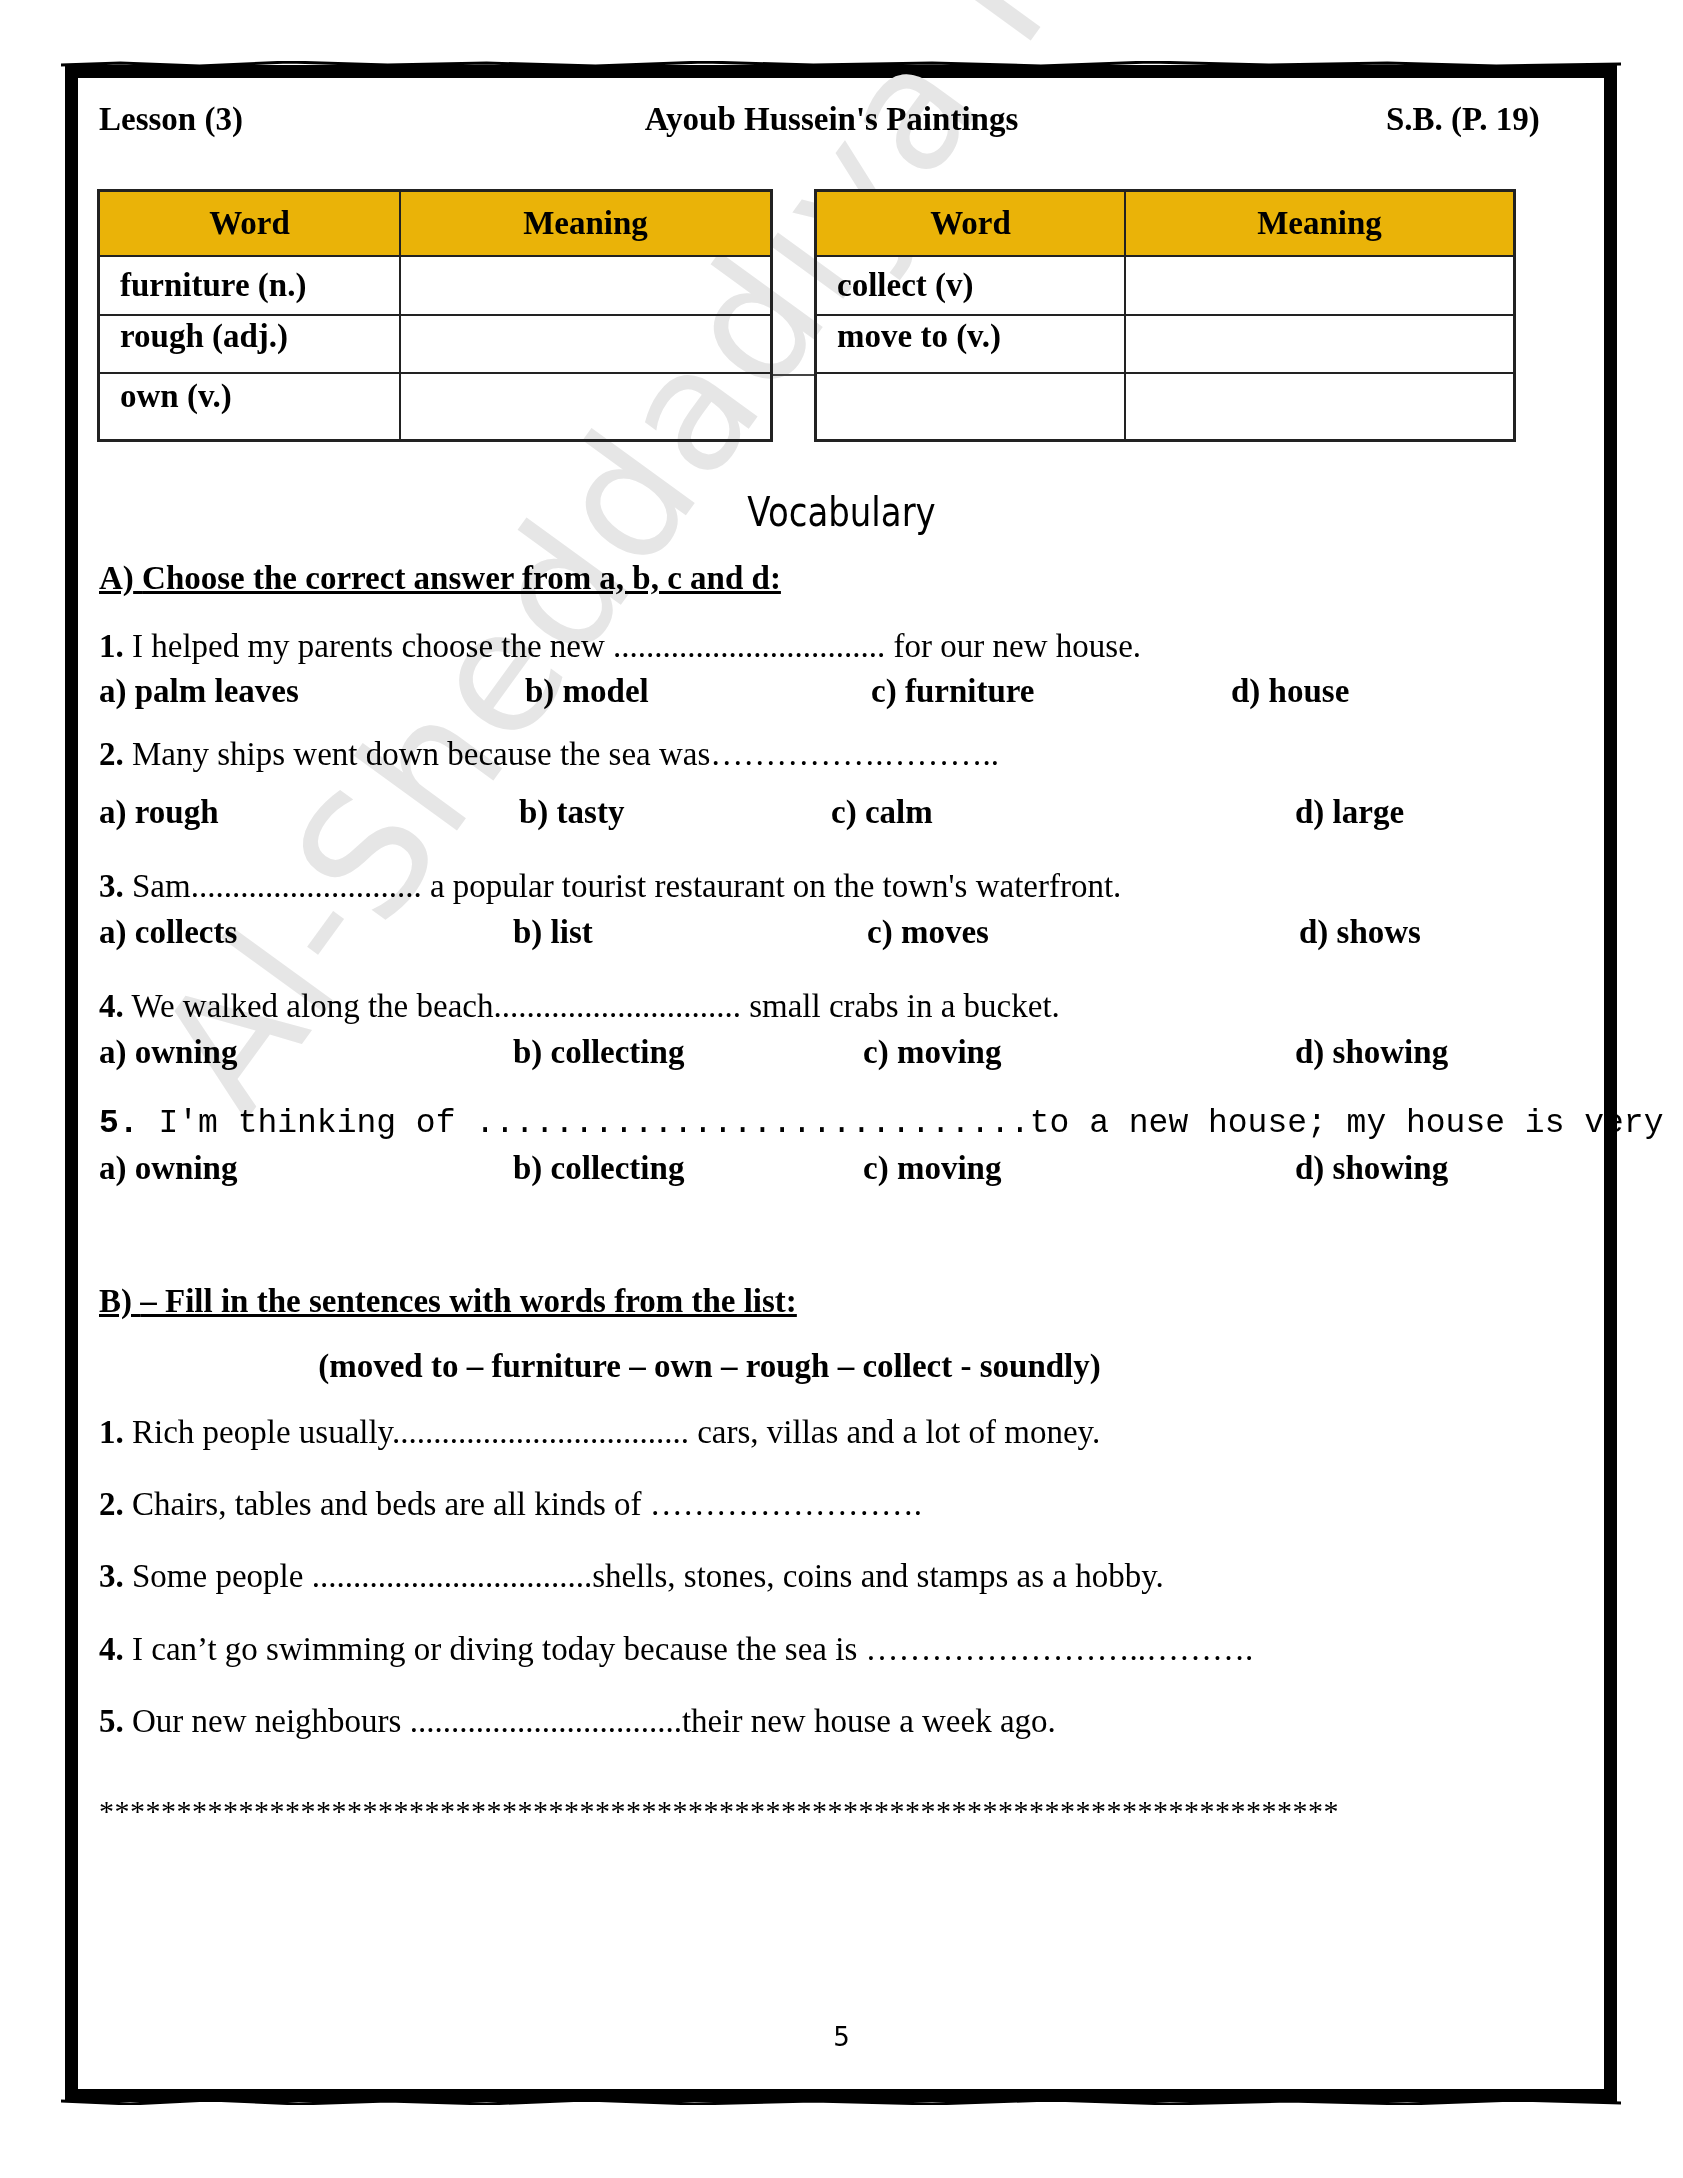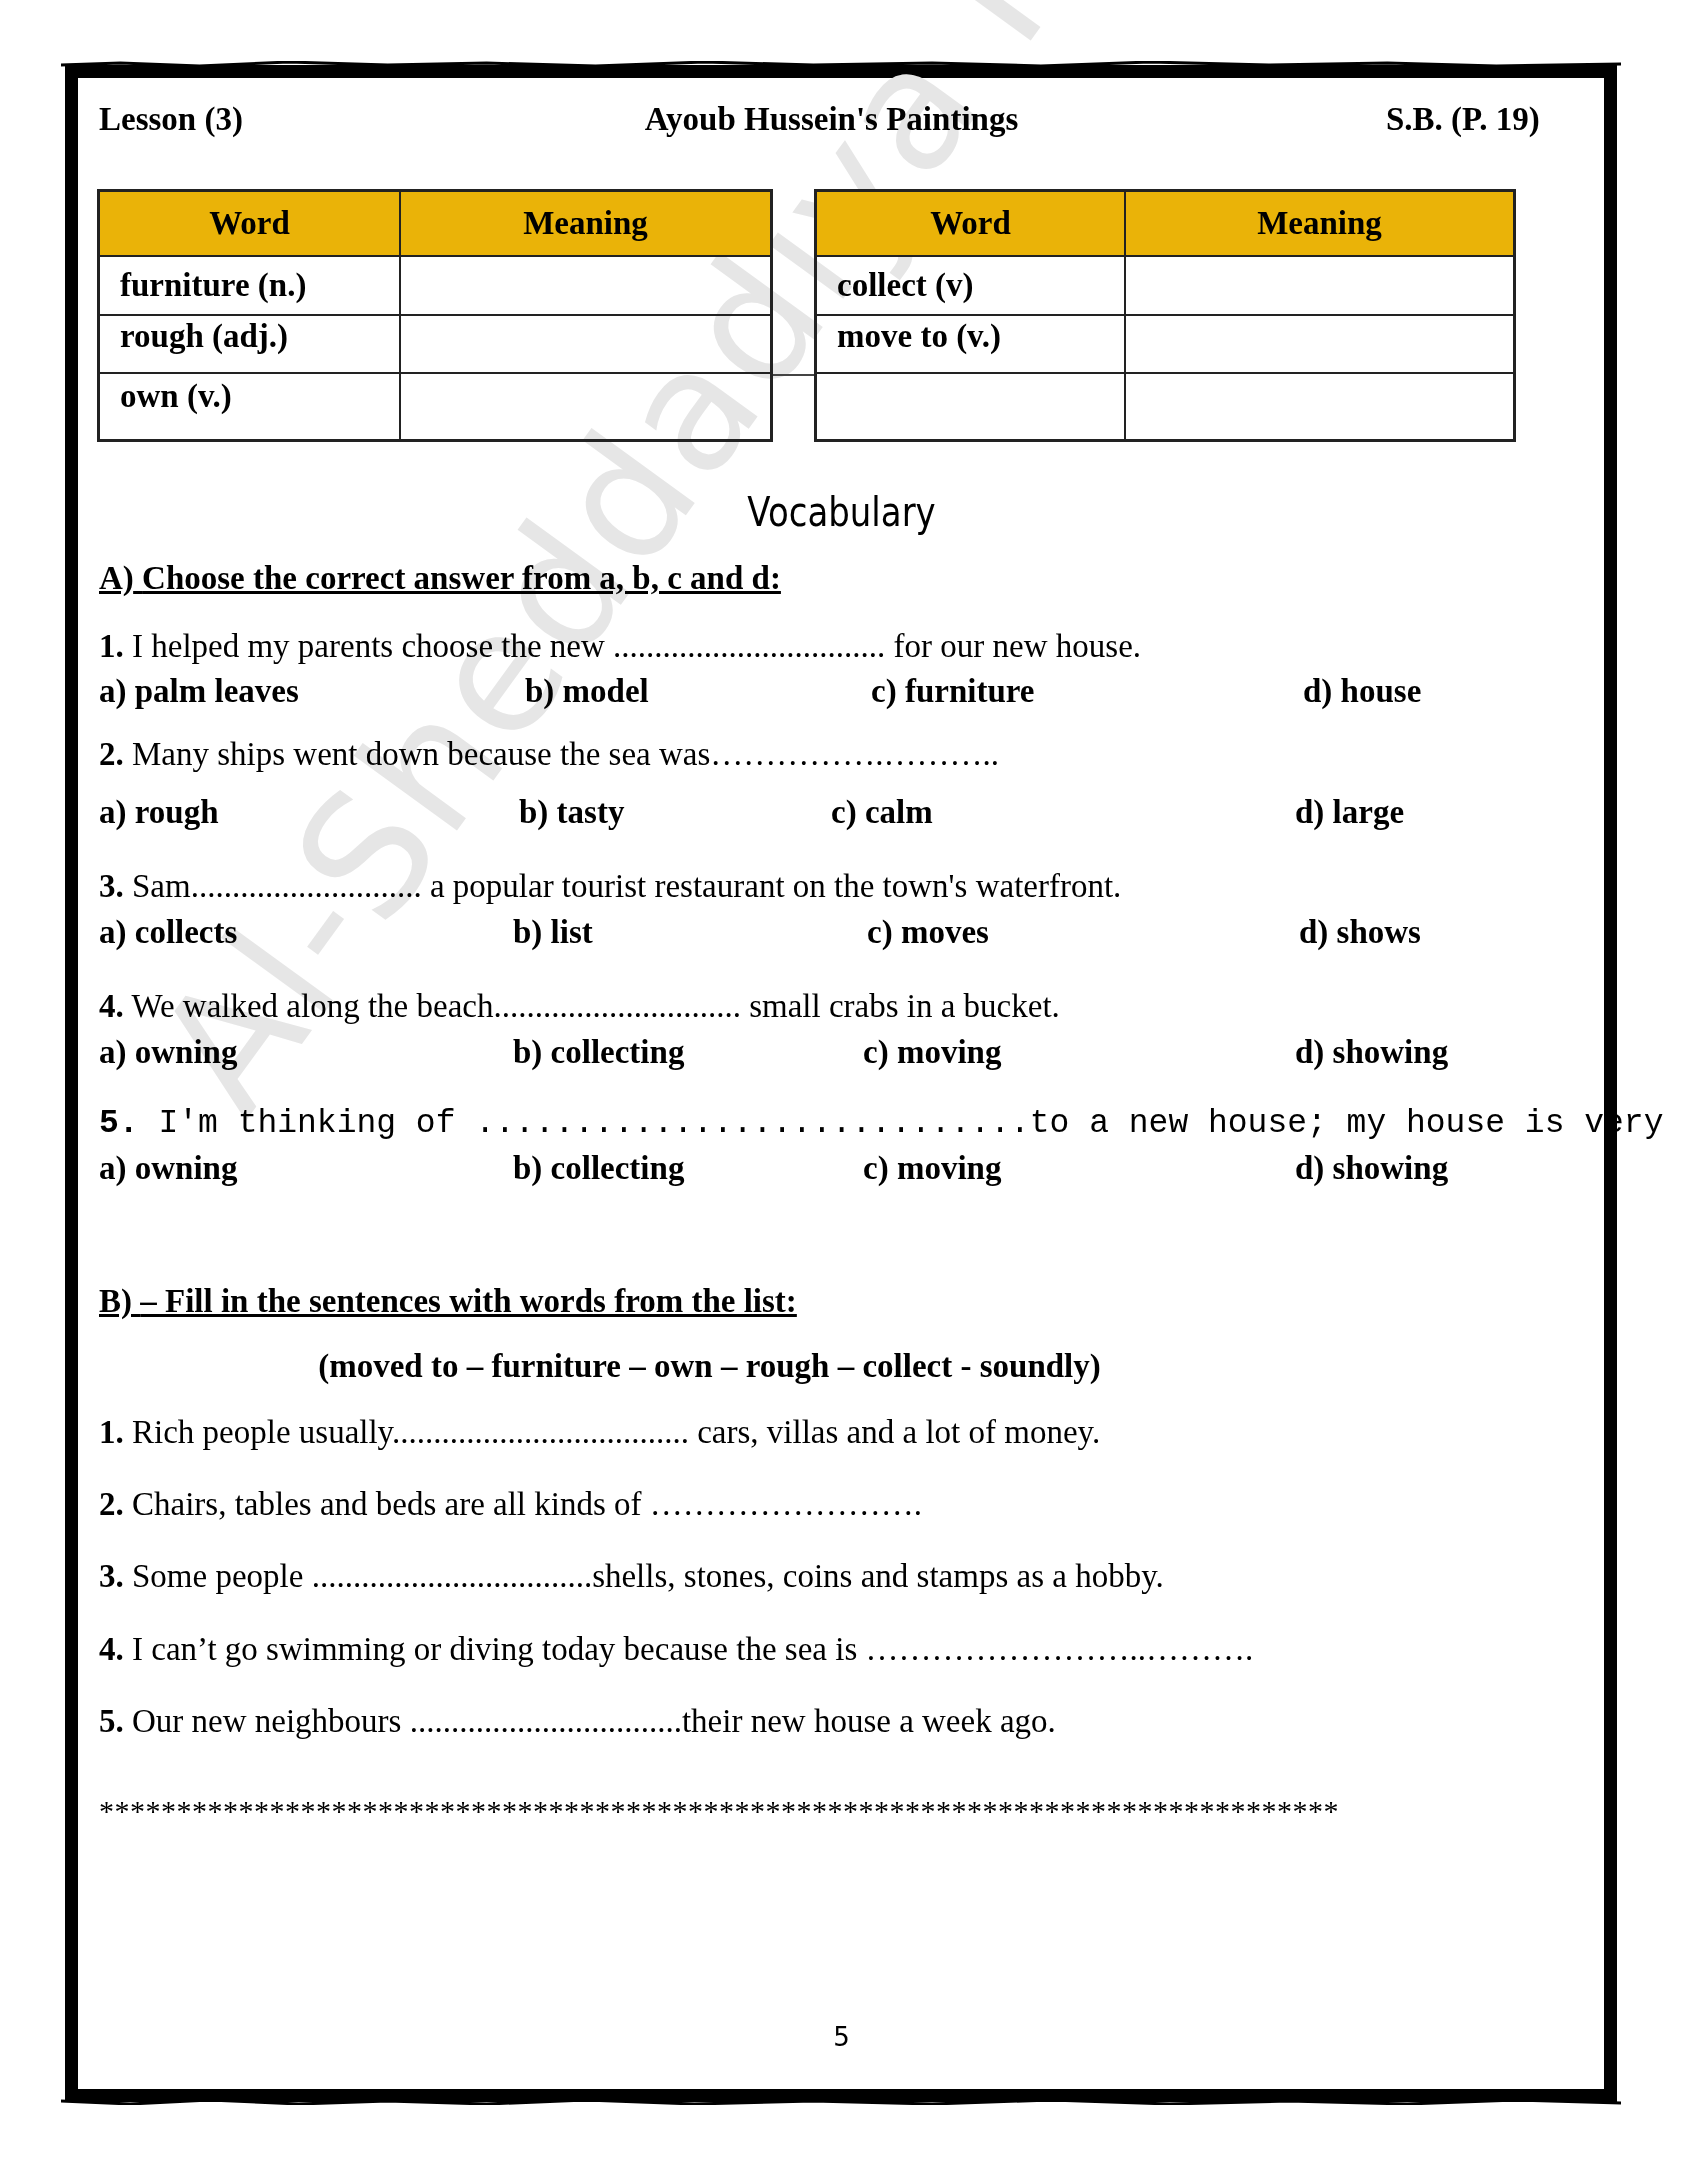--- a/index.html
+++ b/index.html
@@ -103,21 +103,21 @@
 <div class="abs sec-head" style="top:560px;">
   <span>A)</span>
   <span>Choose the correct answer from a, b, c and d:</span>
 </div>
 
 <div id="mcq-container">
     <div class="abs q" style="top: 628px;"><b>1.</b><span> I helped my parents choose the new ................................. for our new house.</span></div>
     <div class="abs opt" style="top: 673px; left: 99px;">a) palm leaves</div>
     <div class="abs opt" style="top: 673px; left: 525px;">b) model</div>
     <div class="abs opt" style="top: 673px; left: 871px;">c) furniture</div>
-    <div class="abs opt" style="top: 673px; left: 1303px;">d) house</div>
+    <div class="abs opt" style="top: 673px; left: 1231px;">d) house</div>
     <div class="abs q" style="top: 736px;"><b>2.</b><span> Many ships went down because the sea was…………….………..</span></div>
     <div class="abs opt" style="top: 794px; left: 99px;">a) rough</div>
     <div class="abs opt" style="top: 794px; left: 519px;">b) tasty</div>
     <div class="abs opt" style="top: 794px; left: 831px;">c) calm</div>
     <div class="abs opt" style="top: 794px; left: 1295px;">d) large</div>
     <div class="abs q" style="top: 868px;"><b>3.</b><span> Sam............................ a popular tourist restaurant on the town's waterfront.</span></div>
     <div class="abs opt" style="top: 914px; left: 99px;">a) collects</div>
     <div class="abs opt" style="top: 914px; left: 513px;">b) list</div>
     <div class="abs opt" style="top: 914px; left: 867px;">c) moves</div>
     <div class="abs opt" style="top: 914px; left: 1299px;">d) shows</div>

